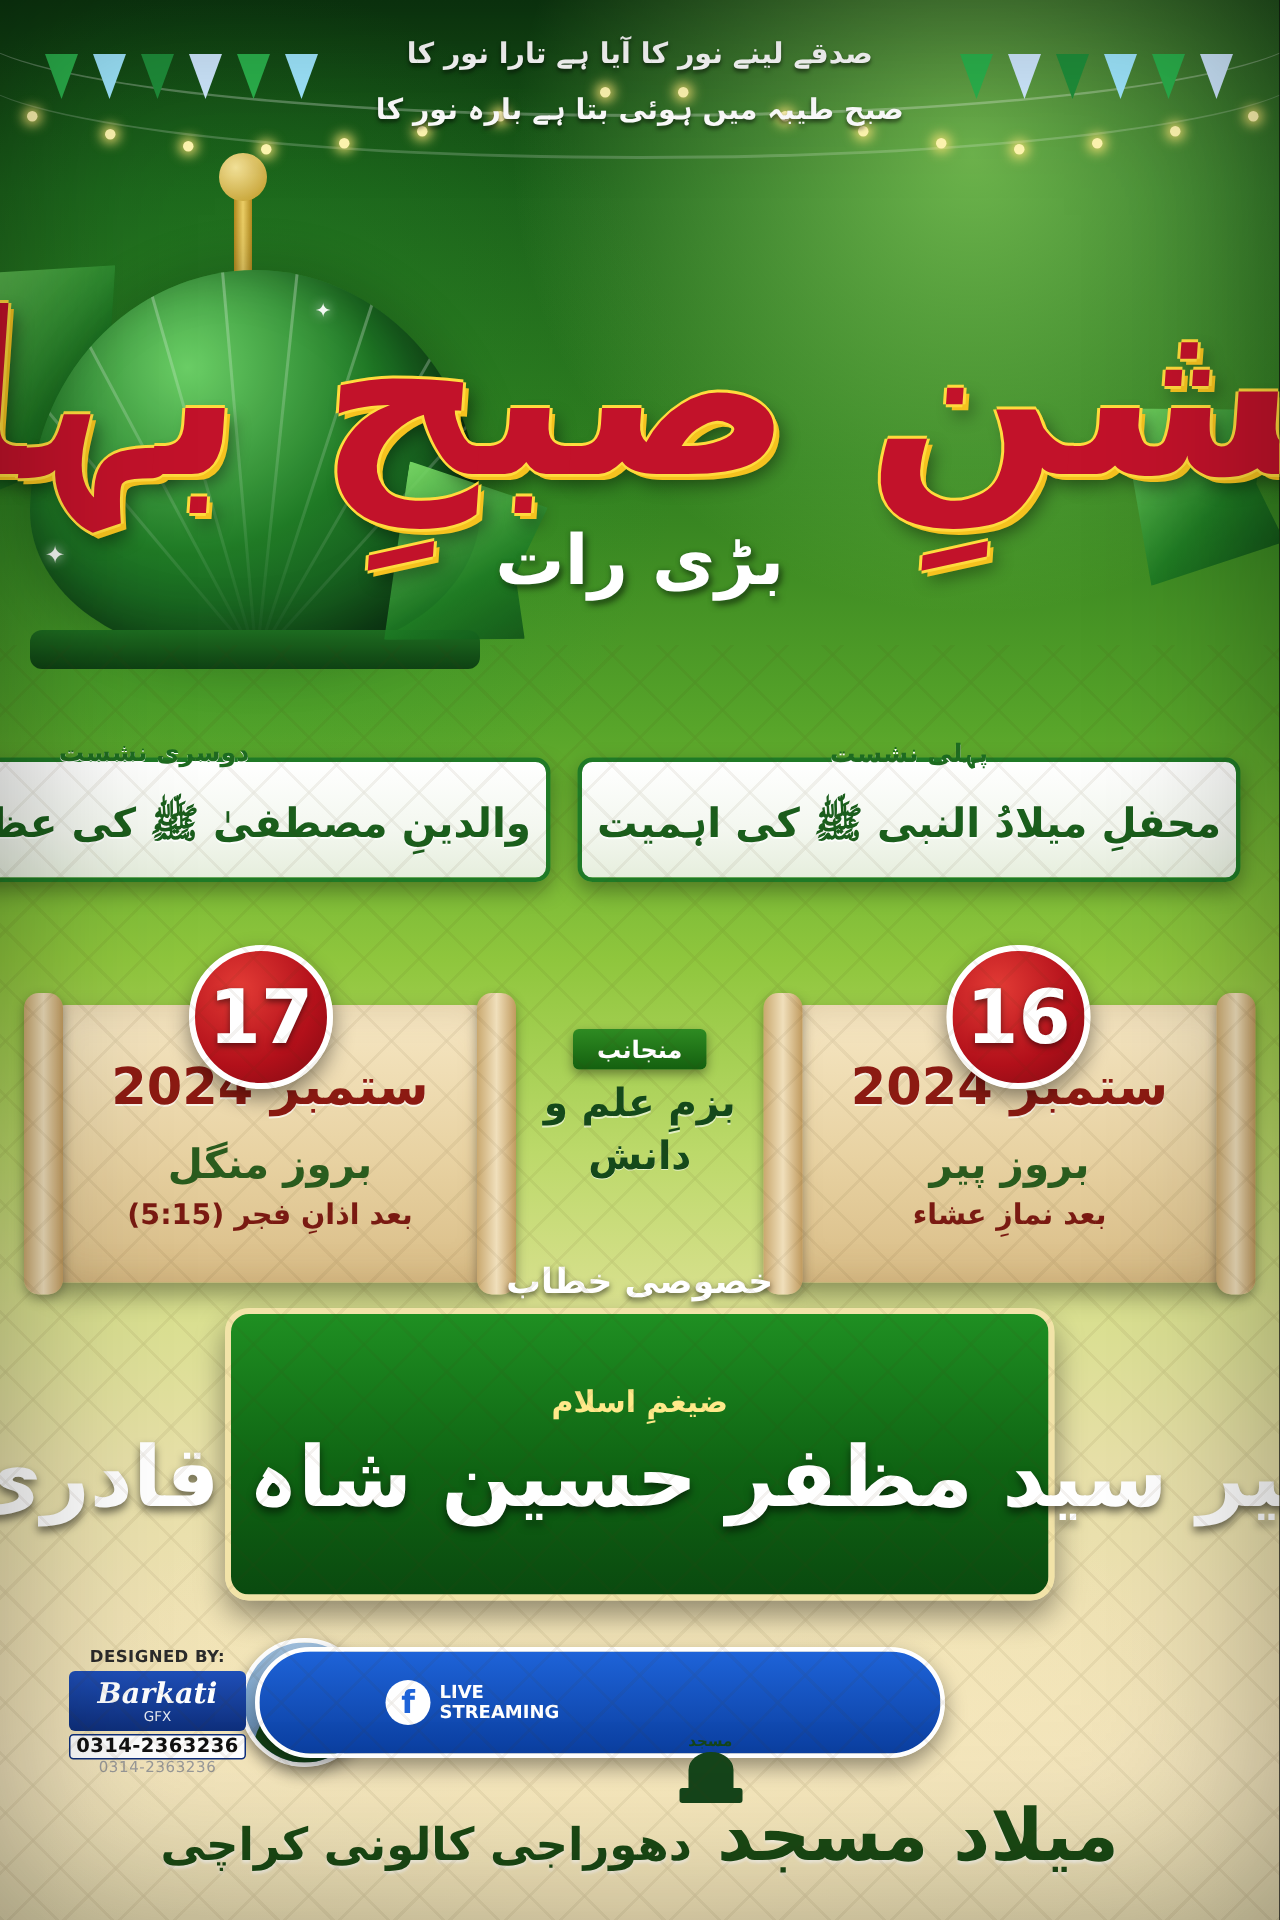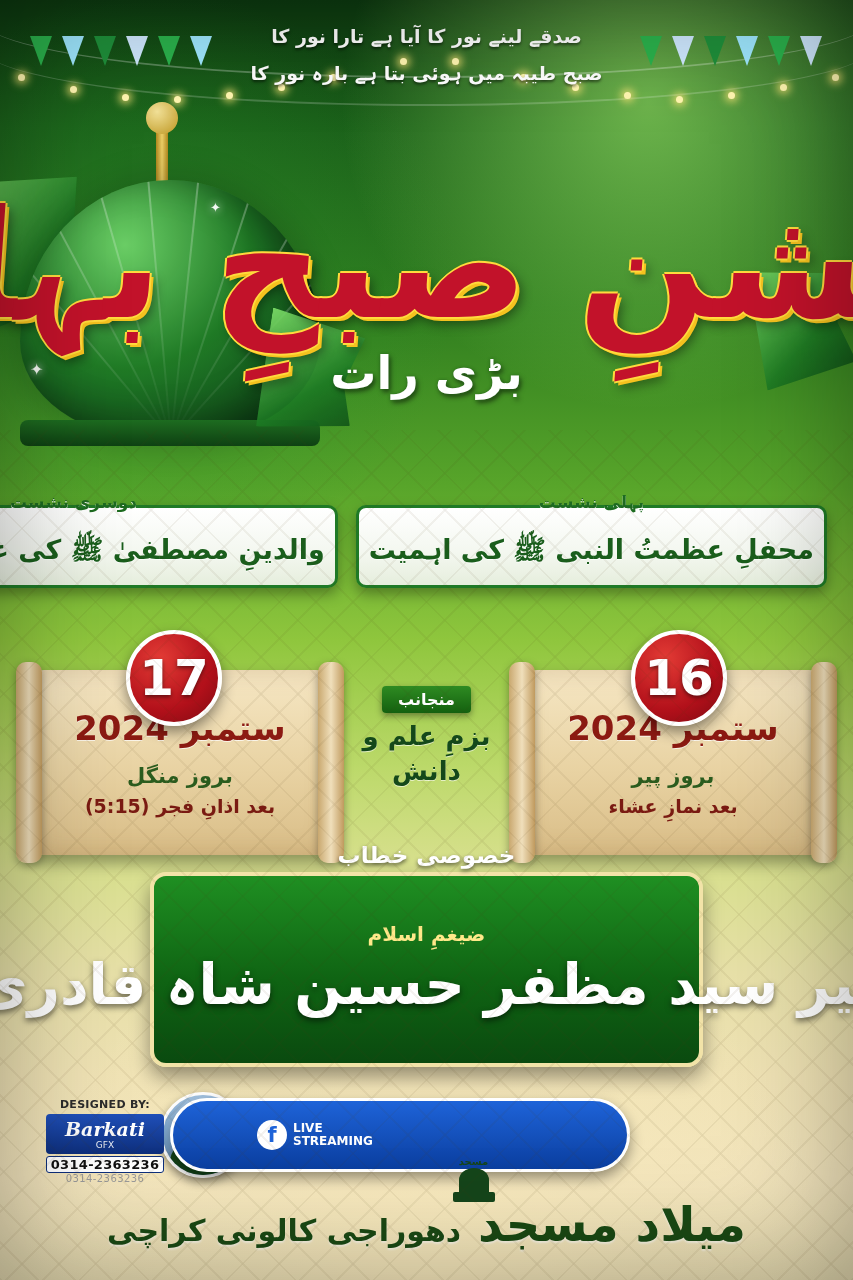--- a/index.html
+++ b/index.html
@@ -161,21 +161,21 @@
   .scroll .inner{
     position:absolute;inset:14px 26px;
     display:flex;flex-direction:column;align-items:center;justify-content:center;
     text-align:center;direction:rtl;
   }
   .scroll .dmonth{
     font-size:34px;font-weight:bold;color:#8c1a12;
     text-shadow:0 1px 0 rgba(255,255,255,.7);white-space:nowrap;
   }
   .scroll .dday{
-    margin-top:16px;font-size:21px;font-weight:bold;color:#2a5c1e;white-space:nowrap;
+    margin-top:16px;font-size:27px;font-weight:bold;color:#2a5c1e;white-space:nowrap;
   }
   .scroll .dtime{
     margin-top:7px;font-size:19px;font-weight:bold;color:#7a1a12;white-space:nowrap;
   }
   .daybadge{
     position:absolute;top:0;width:96px;height:96px;border-radius:50%;
     background:radial-gradient(circle at 34% 28%, #e33b35, #b2101a 60%, #7d0a12);
     border:4px solid #ffffff;
     box-shadow:0 6px 14px rgba(0,0,0,.45);
     display:flex;align-items:center;justify-content:center;
@@ -386,21 +386,21 @@
   </div>
 
   <div class="title-block">
     <div class="title-main">جشنِ صبحِ بہار</div>
     <div class="title-sub">بڑی رات</div>
   </div>
 
   <div class="sessions">
     <div class="session">
       <div class="tag">پہلی نشست</div>
-      <div class="txt">محفلِ عظمتُ النبی ﷺ کی اہمیت</div>
+      <div class="txt">محفلِ میلادُ النبی ﷺ کی اہمیت</div>
     </div>
     <div class="session">
       <div class="tag">دوسری نشست</div>
       <div class="txt">والدینِ مصطفیٰ ﷺ کی عظمت و شان</div>
     </div>
   </div>
 
   <div class="dates">
     <div class="scroll right">
       <div class="inner">

